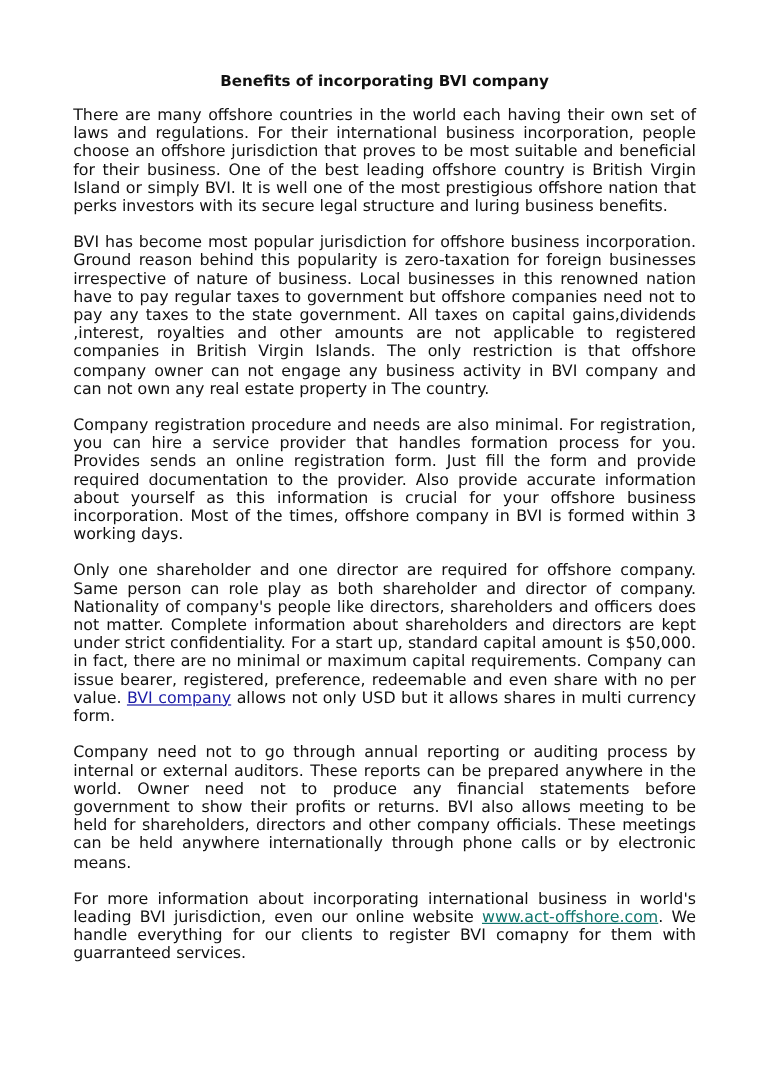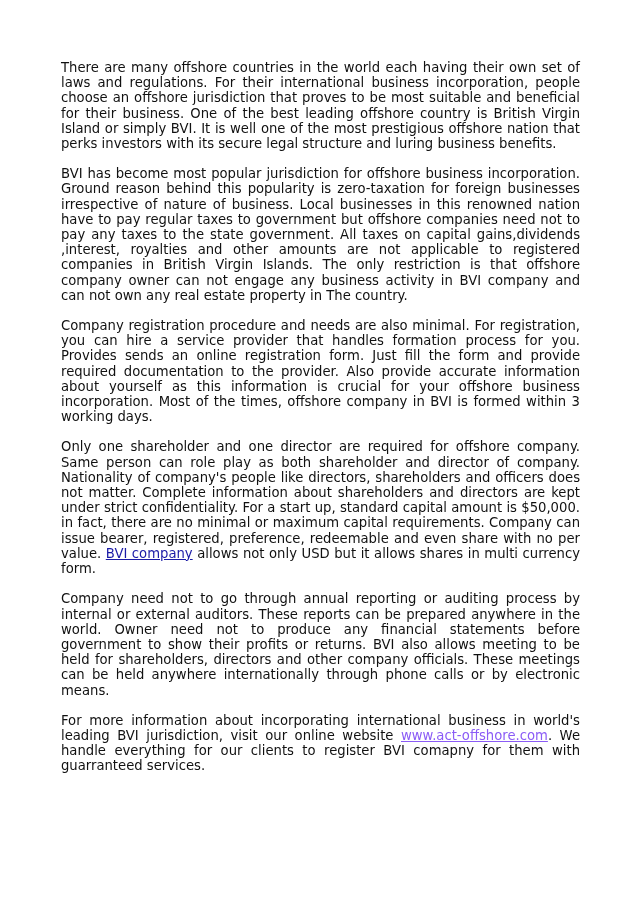--- a/index.html
+++ b/index.html
@@ -15,25 +15,26 @@
   }
   .para {
     text-align:justify; margin:0 0 15px 0;
   }
   a { color:#1a1aa6; }
 </style>
 </head>
 <body>
 
 <div class="page">
+  <div class="title">Benefits of incorporating BVI company</div>
 
   <p class="para">There are many offshore countries in the world each having their own set of laws and regulations. For their international business incorporation, people choose an offshore jurisdiction that proves to be most suitable and beneficial for their business. One of the best leading offshore country is British Virgin Island or simply BVI. It is well one of the most prestigious offshore nation that perks investors with its secure legal structure and luring business benefits.</p>
 
   <p class="para">BVI has become most popular jurisdiction for offshore business incorporation. Ground reason behind this popularity is zero-taxation for foreign businesses irrespective of nature of business. Local businesses in this renowned nation have to pay regular taxes to government but offshore companies need not to pay any taxes to the state government. All taxes on capital gains,dividends ,interest, royalties and other amounts are not applicable to registered companies in British Virgin Islands. The only restriction is that offshore company owner can not engage any business activity in BVI company and can not own any real estate property in The country.</p>
 
   <p class="para">Company registration procedure and needs are also minimal. For registration, you can hire a service provider that handles formation process for you. Provides sends an online registration form. Just fill the form and provide required documentation to the provider. Also provide accurate information about yourself as this information is crucial for your offshore business incorporation. Most of the times, offshore company in BVI is formed within 3 working days.</p>
 
   <p class="para"><span>Only one shareholder and one director are required for offshore company. Same person can role play as both shareholder and director of company. Nationality of company's people like directors, shareholders and officers does not matter. Complete information about shareholders and directors are kept under strict confidentiality. For a start up, standard capital amount is $50,000. in fact, there are no minimal or maximum capital requirements. Company can issue bearer, registered, preference, redeemable and even share with no per value. </span><a href="#" style="color: rgb(26, 26, 166);">BVI company</a><span> allows not only USD but it allows shares in multi currency form.</span></p>
 
   <p class="para">Company need not to go through annual reporting or auditing process by internal or external auditors. These reports can be prepared anywhere in the world.  Owner need not to produce any financial statements before government to show their profits or returns. BVI also allows meeting to be held for shareholders, directors and other company officials. These meetings can be held anywhere internationally through phone calls or by electronic means.</p>
 
-  <p class="para"><span>For more information about incorporating international business in world's leading BVI jurisdiction, visit our online website </span><a href="#" style="color: #8b5cf6;">www.act-offshore.com</a><span>. We handle everything for our clients to  register BVI comapny for them with guarranteed services.</span></p>
+  <p class="para"><span>For more information about incorporating international business in world's leading BVI jurisdiction, even our online website </span><a href="#" style="color: #0f766e;">www.act-offshore.com</a><span>. We handle everything for our clients to  register BVI comapny for them with guarranteed services.</span></p>
 </div>
 
 </body></html>

